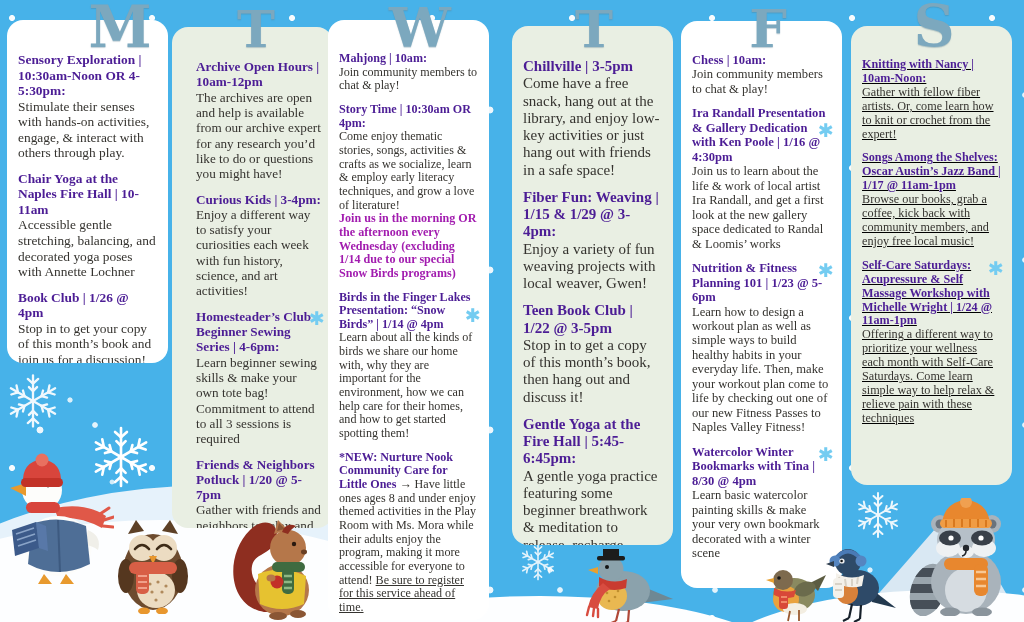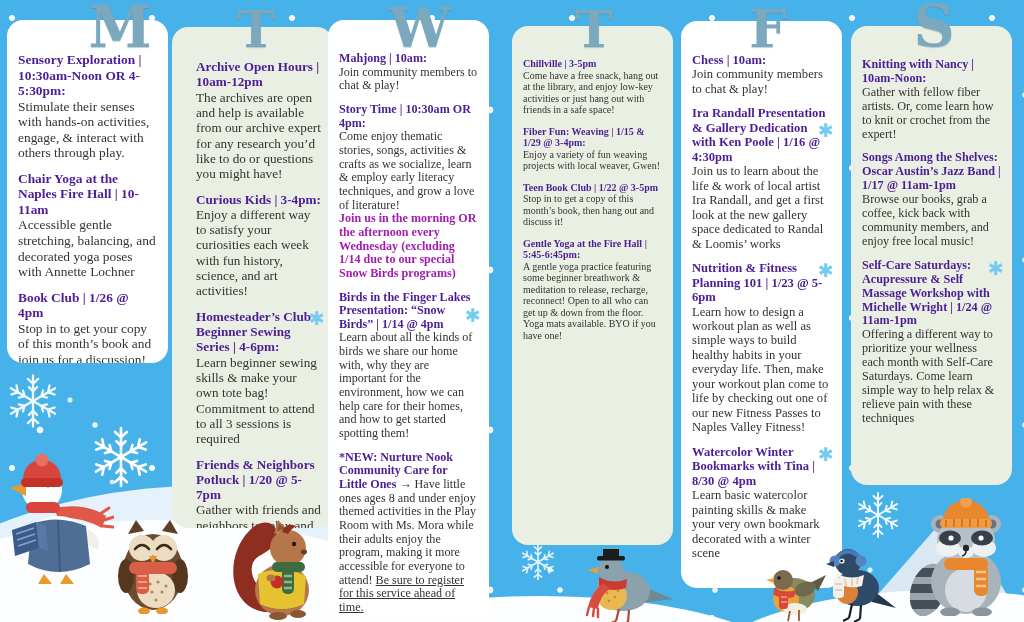--- a/index.html
+++ b/index.html
@@ -37,23 +37,23 @@
   .t.inl{display:inline;}
   .b{margin:0;color:#35332f;}
   .b .ul{text-decoration:underline;}
   .b.boldnote{font-weight:700;color:#a21caf;}
   .star{position:absolute;right:-3px;top:0;color:#74ccf1;font-size:19px;line-height:1;
         font-family:"DejaVu Sans",sans-serif;}
   .star.l2{top:15px;}
   .c1{font-size:13.4px;line-height:1.16;}
   .c2{font-size:13.2px;line-height:1.16;padding-left:24px;}
   .c3{font-size:12.1px;line-height:1.13;}
-  .c4{font-size:10px;line-height:1.15;}
+  .c4{font-size:15px;line-height:1.15;}
   .c5{font-size:12.6px;line-height:1.15;}
-  .c6{font-size:12.2px;line-height:1.14;}
+  .c6{font-size:12.2px;line-height:1.14;text-decoration:underline;}
   .animal{position:absolute;z-index:6;}
 </style>
 </head>
 <body>
 
 <div class="stage">
 
   <div class="dots"></div>
 
   <div class="hill hill-back-left"></div>

